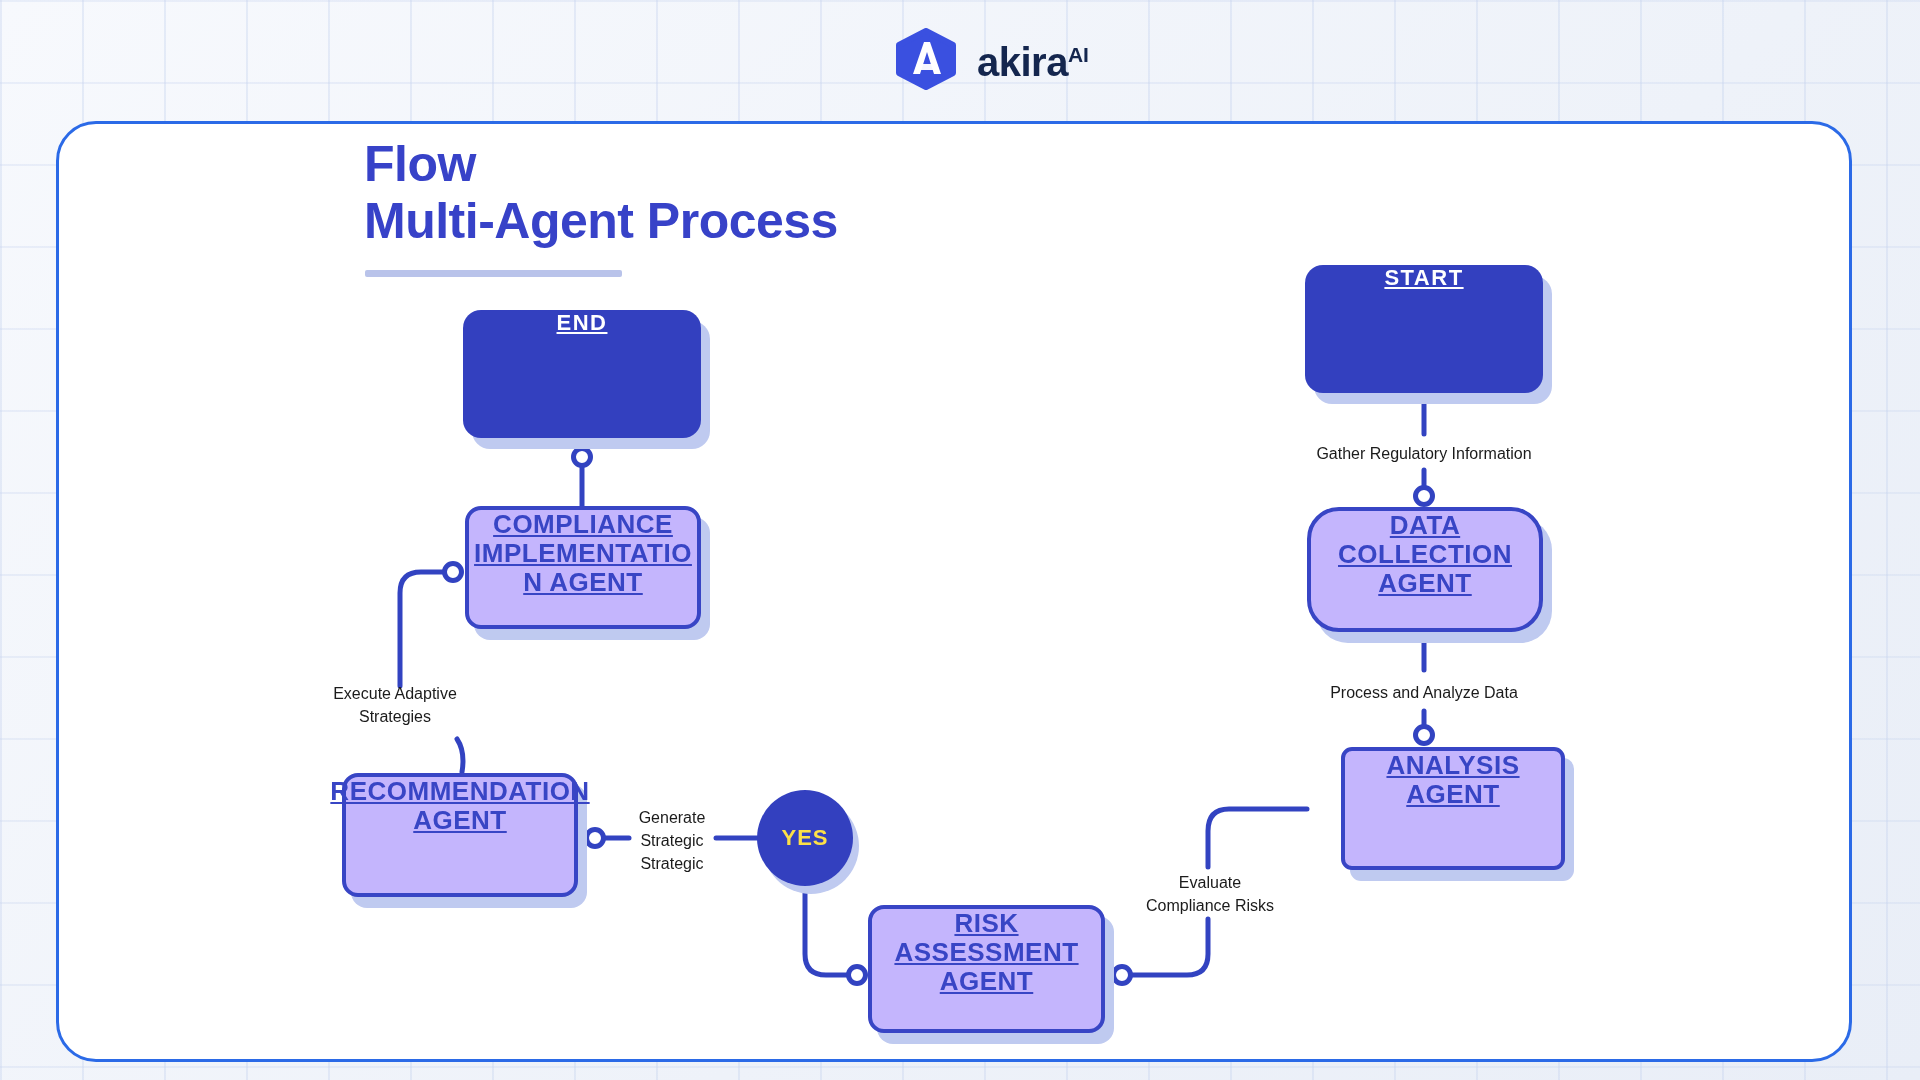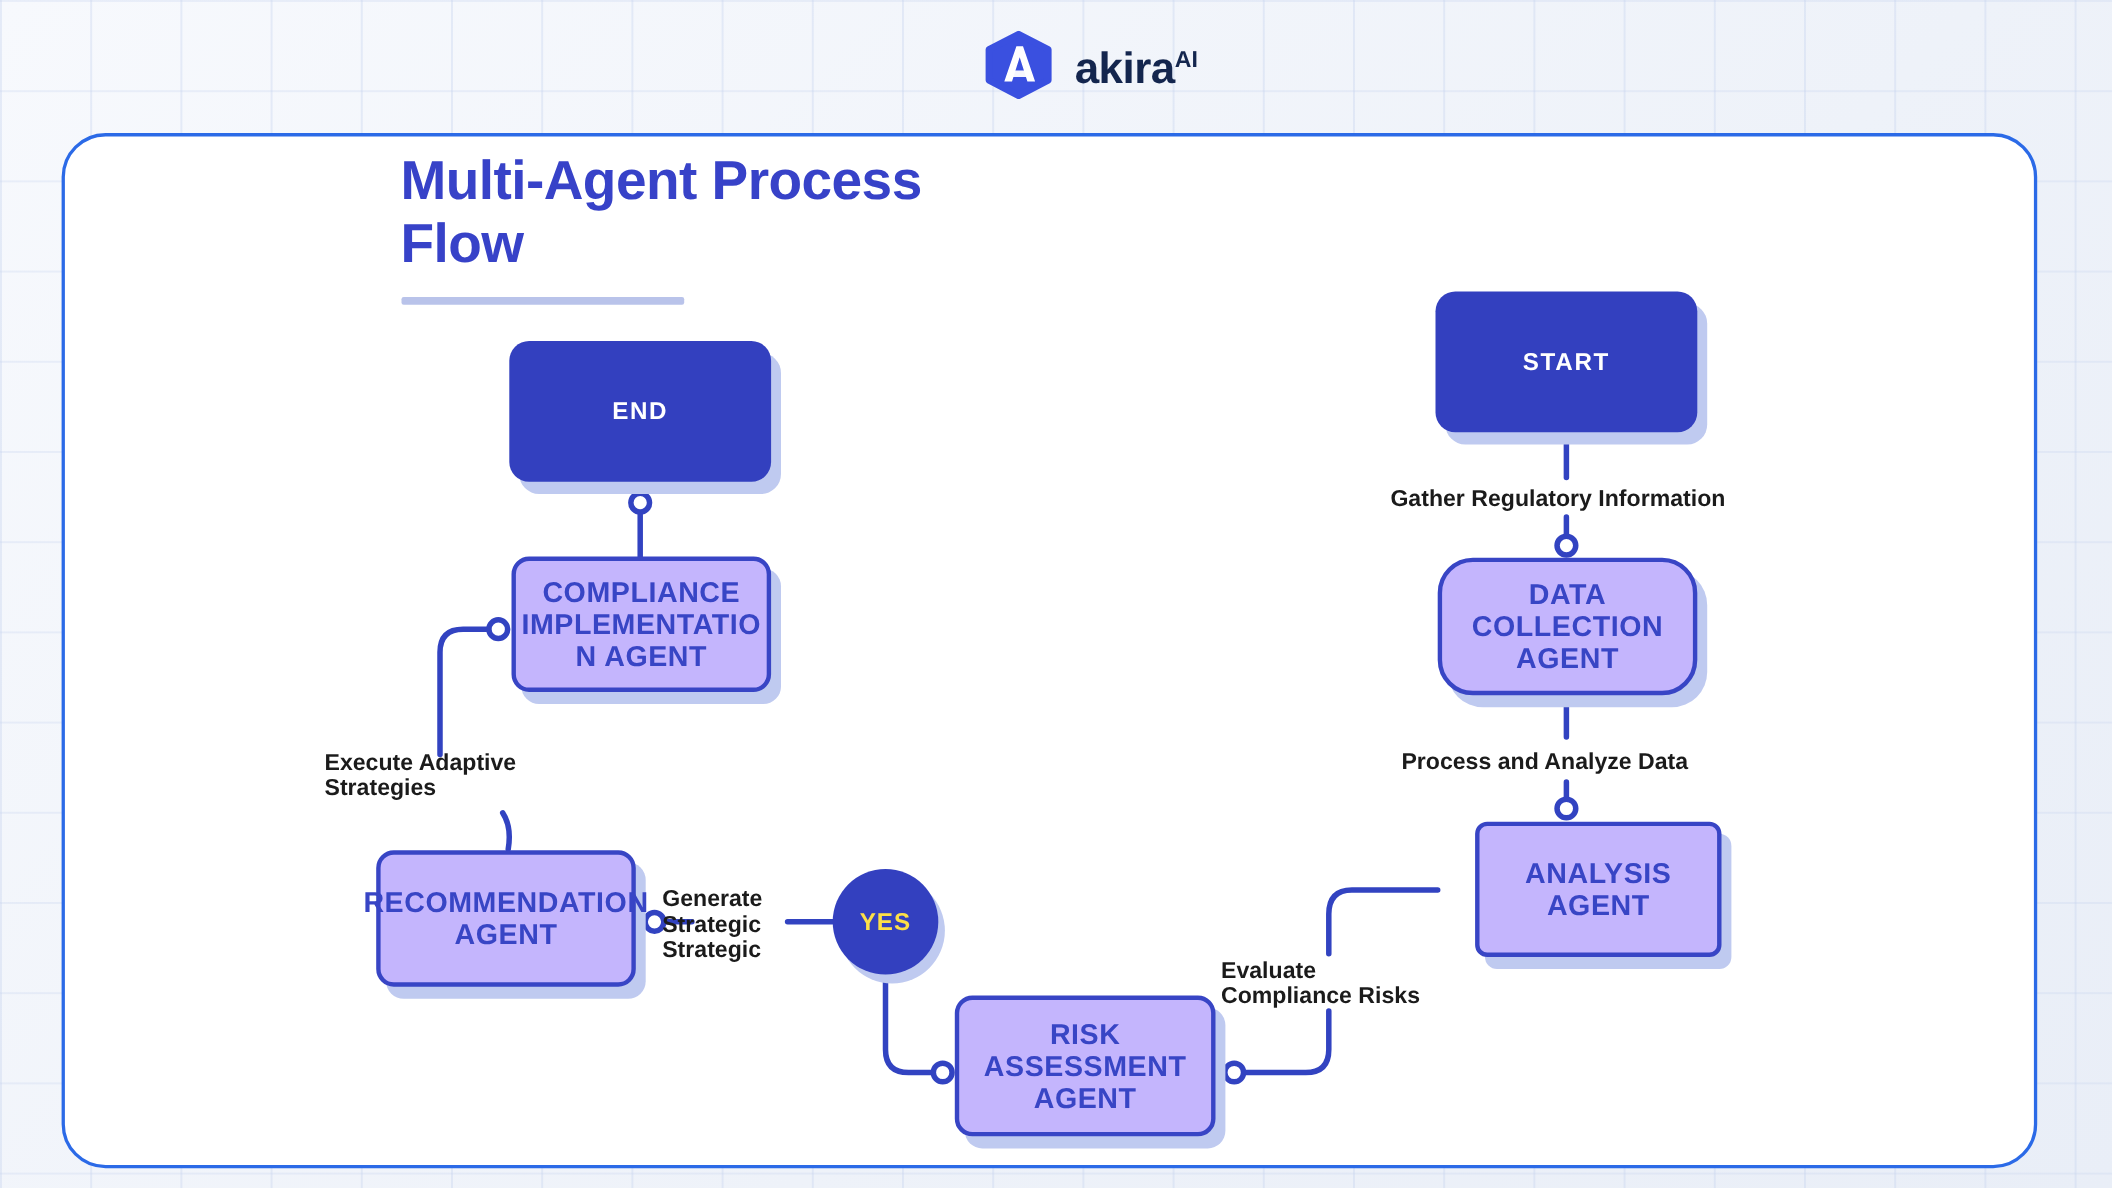--- a/index.html
+++ b/index.html
@@ -26,35 +26,36 @@
   .wordmark sup{font-size:21px;font-weight:bold;vertical-align:super;letter-spacing:0;}
   .card{
     position:absolute;left:56px;top:121px;width:1796px;height:941px;
     background:#ffffff;border:3px solid var(--card-border);border-radius:40px;
   }
   .title{position:absolute;left:364px;top:136px;font-size:50px;line-height:57px;
     font-weight:bold;color:var(--title);letter-spacing:-.5px;}
   .title-underline{position:absolute;left:365px;top:270px;width:257px;height:7px;
     background:var(--title-underline);border-radius:2px;}
   .node{
-    position:absolute;display:flex;flex-direction:column;align-items:center;justify-content:center;
+    position:absolute;display:flex;flex-direction:column;align-items:center;justify-content:flex-start;
     text-align:center;border-radius:18px;
     box-shadow:9px 11px 0 var(--shadow);
+    text-decoration:underline;
   }
   .node-filled{background:var(--node-fill);color:#ffffff;font-weight:bold;font-size:22px;letter-spacing:1.5px;}
   .node-outline{background:#c4b5fd;border:4px solid var(--node-border);color:var(--node-text);
     font-weight:bold;font-size:26px;line-height:29px;letter-spacing:.5px;border-radius:16px;}
   .yes-circle{
     position:absolute;left:757px;top:790px;width:96px;height:96px;border-radius:50%;
     background:var(--node-fill);color:#fde047;display:flex;align-items:center;justify-content:center;
     font-weight:bold;font-size:22px;letter-spacing:1px;box-shadow:6px 8px 0 var(--shadow);
   }
   .edge-label{
-    position:absolute;text-align:left;color:var(--label-text);
-    font-weight:bold;font-size:21px;line-height:23px;
+    position:absolute;text-align:center;color:var(--label-text);
+    font-weight:normal;font-size:16px;line-height:23px;
   }
   svg.wires{position:absolute;left:0;top:0;width:1920px;height:1080px;pointer-events:none;}
   .edge{fill:none;stroke:var(--connector);stroke-width:5;stroke-linecap:round;}
   .dot{fill:#ffffff;stroke:var(--connector);stroke-width:5;}
   .line{display:block;}
 </style>
 </head>
 <body>
 
 <div class="header">
@@ -62,22 +63,22 @@
     <polygon points="33,3 60,17 60,45 33,59 6,45 6,17" fill="var(--logo-fill)" stroke="var(--logo-fill)" stroke-width="6" stroke-linejoin="round"></polygon>
     <path d="M20,46 L31,14 L37,14 L48,46 L41,46 L34,24 L27,46 Z" fill="#ffffff"></path>
     <path d="M24,36 L44,36 L46,42 L22,42 Z" fill="#ffffff" opacity="0.95"></path>
   </svg>
   <div class="wordmark"><span>akira</span><sup>AI</sup></div>
 </div>
 
 <div class="card"></div>
 
 <div class="title">
+  <span class="line">Flow</span>
   <span class="line">Multi-Agent Process</span>
-  <span class="line">Flow</span>
 </div>
 <div class="title-underline"></div>
 
 <svg class="wires">
   <path class="edge" d="M582,466 V506"></path>
   <path class="edge" d="M444,572 H421 Q400,572 400,593 V686"></path>
   <path class="edge" d="M457,739 C463,748 464,760 462,772"></path>
   <path class="edge" d="M604,838 H629"></path>
   <path class="edge" d="M716,838 H757"></path>
   <path class="edge" d="M805,886 V954 Q805,975 826,975 H848"></path>

